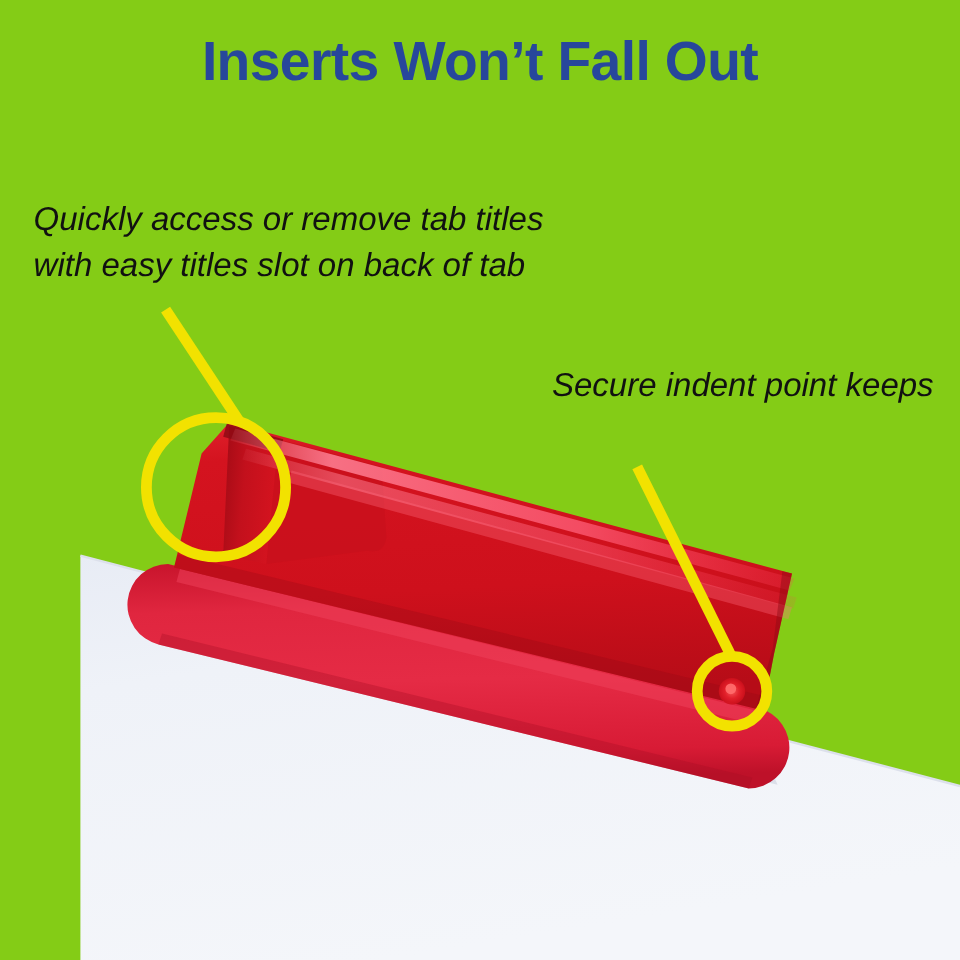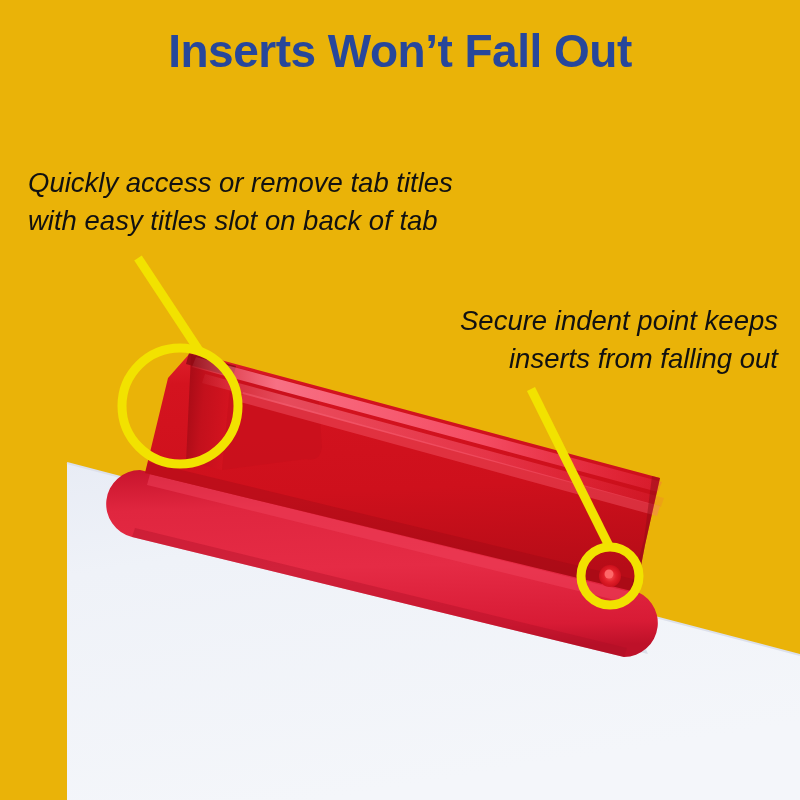--- a/index.html
+++ b/index.html
@@ -11,21 +11,21 @@
     width: 800px;
     height: 800px;
     overflow: hidden;
     font-family: "Liberation Sans", sans-serif;
     position: relative;
   }
   #stage {
     position: relative;
     width: 800px;
     height: 800px;
-    background: #eab308;
+    background: #84cc16;
   }
 
   
   .title {
     position: absolute;
     left: 0;
     top: 24px;
     width: 800px;
     text-align: center;
     font-family: "Liberation Sans", sans-serif;
@@ -187,16 +187,15 @@
 
   <div class="title">Inserts Won’t Fall Out</div>
 
   <div class="callout callout-left">
     <span class="line">Quickly access or remove tab titles</span>
     <span class="line">with easy titles slot on back of tab</span>
   </div>
 
   <div class="callout callout-right">
     <span class="line">Secure indent point keeps</span>
-    <span class="line">inserts from falling out</span>
   </div>
 
 </div>
 
 </body></html>

